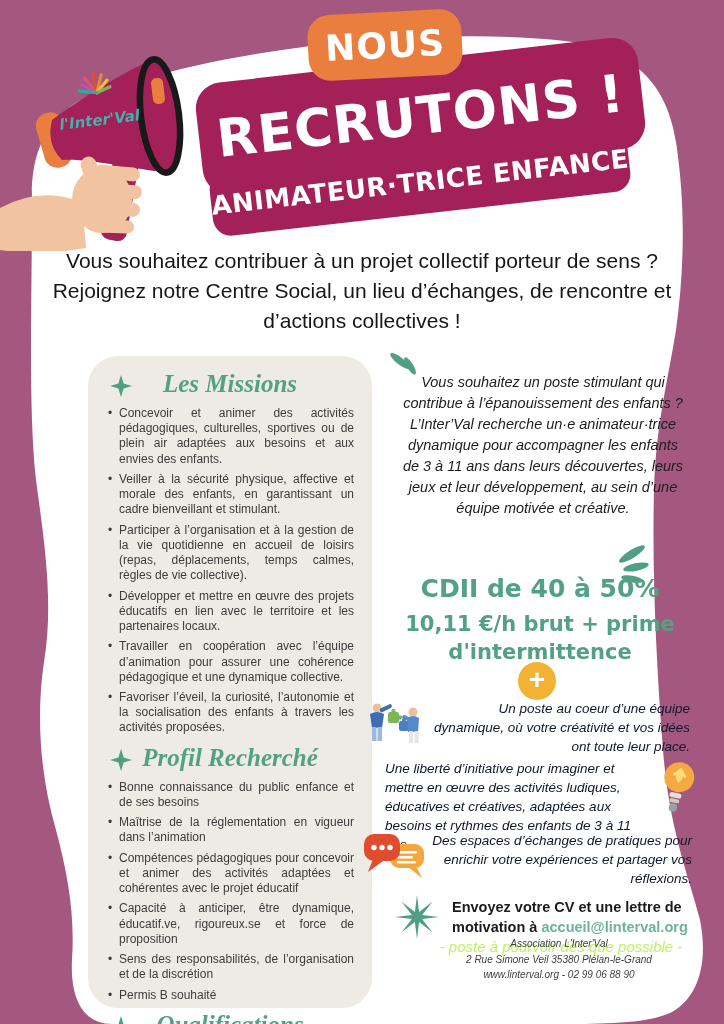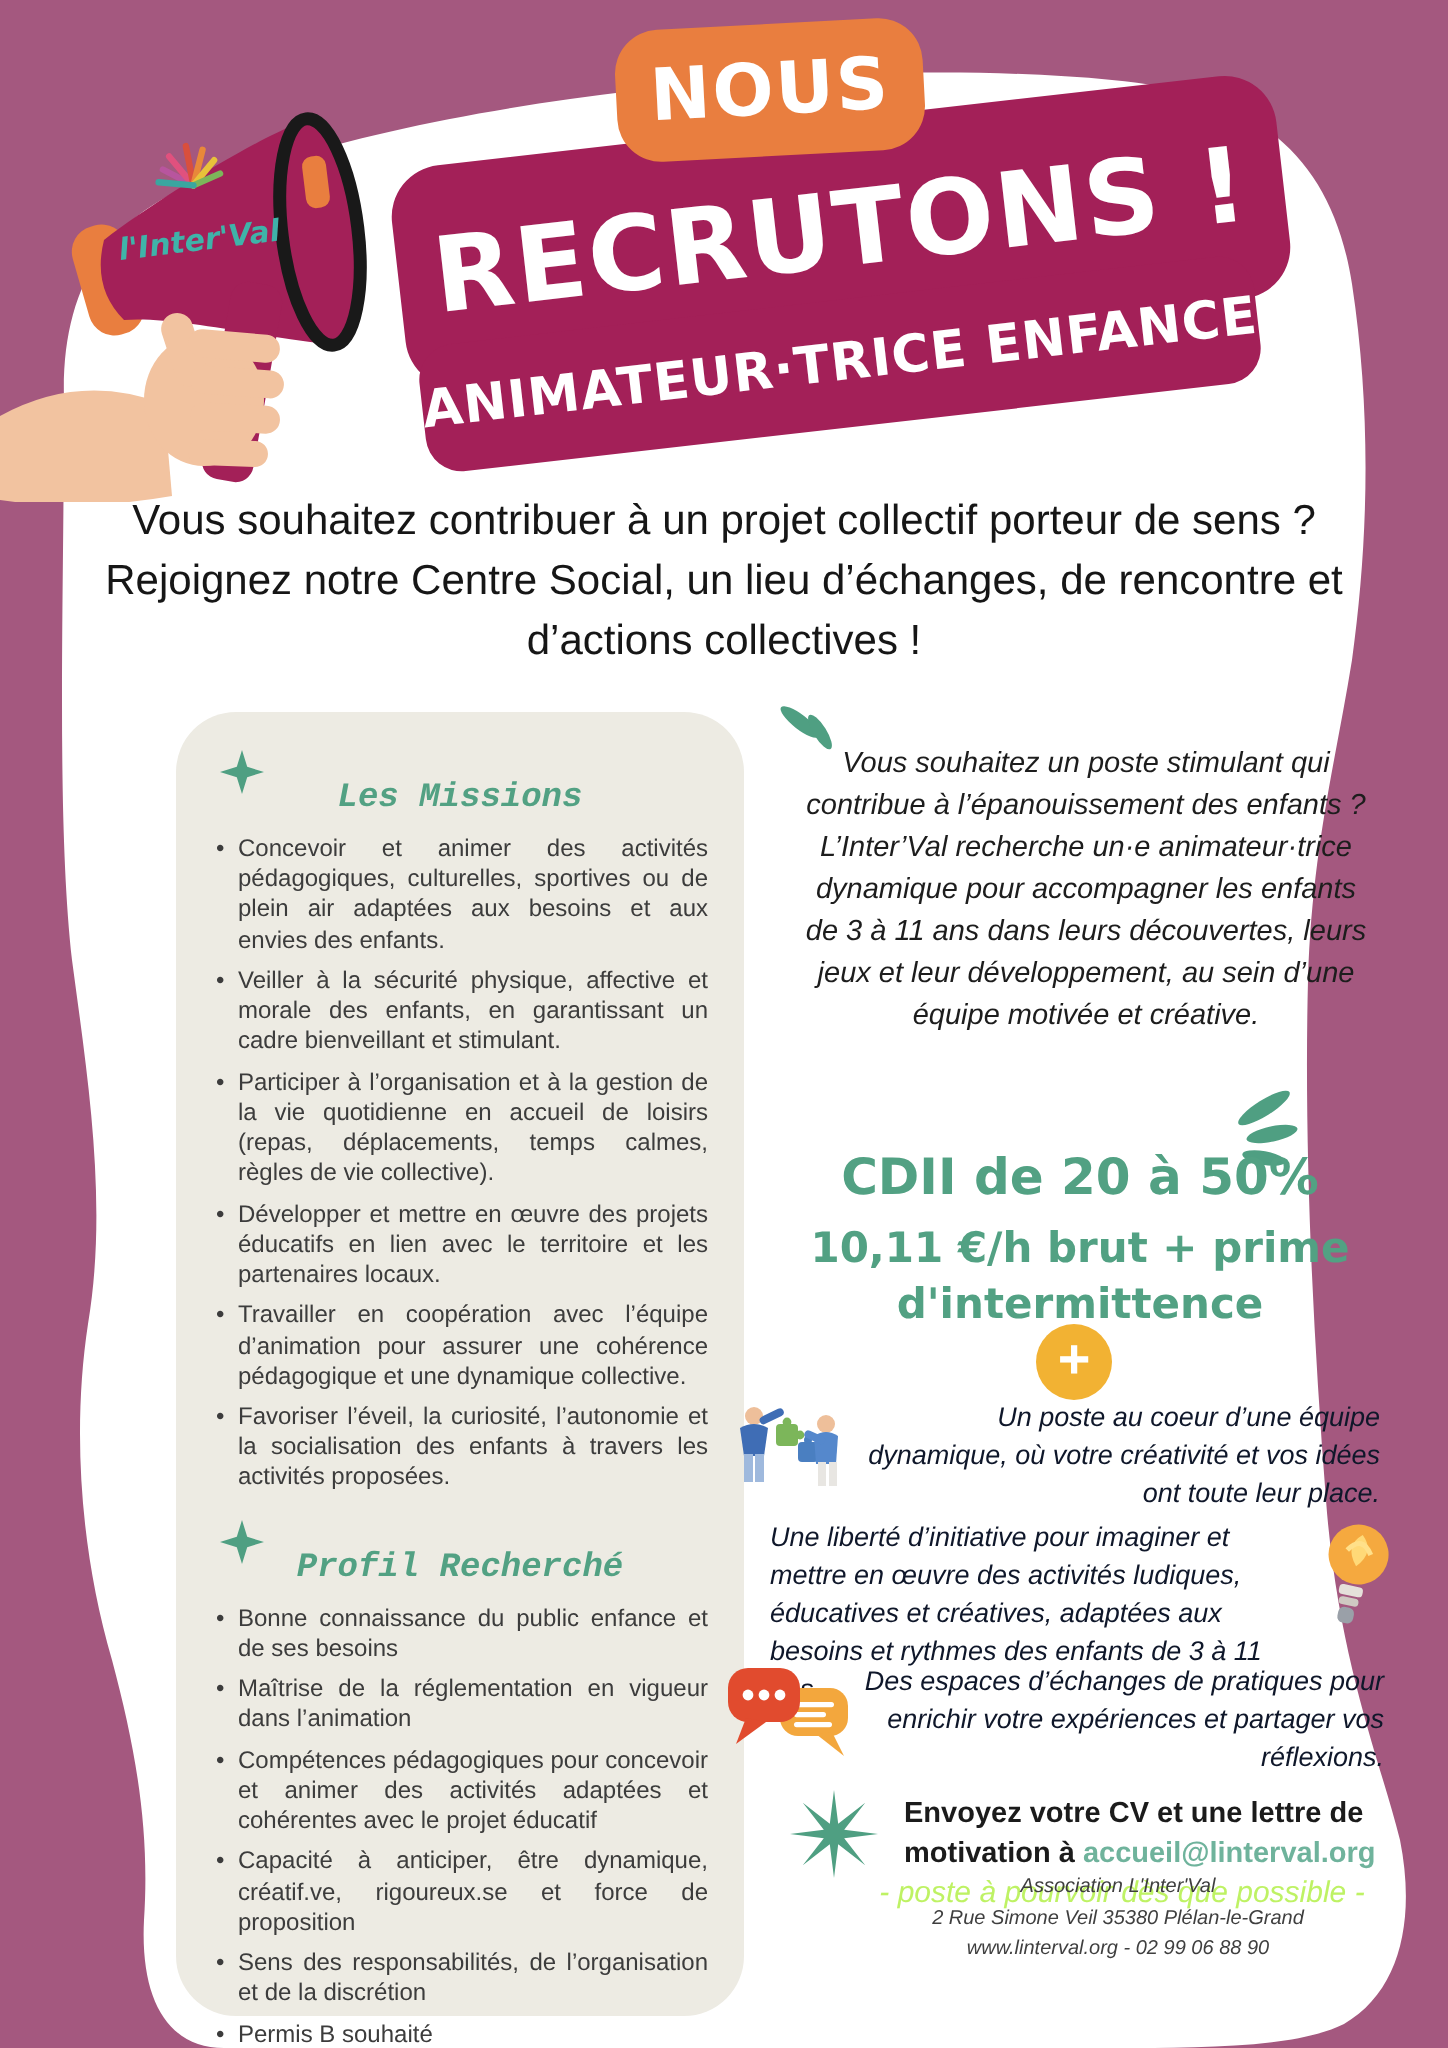--- a/index.html
+++ b/index.html
@@ -36,22 +36,22 @@
     font-size:21px;line-height:1.42;font-weight:400;color:#161616;
   }
 
   
   .card{
     left:88px;top:356px;width:284px;height:652px;background:#edebe3;
     border-radius:30px;box-sizing:border-box;padding:10px 16px 0 16px;
   }
   .card-heading-row{position:relative;text-align:center;margin-top:4px;}
   .card-heading{
-    font-family:Liberation Mono, monospace;font-style:italic;font-weight:bold;
-    color:#52a183;font-size:17px;display:inline-block;margin-top:20px;
+    font-family:Liberation Serif, serif;font-style:italic;font-weight:bold;
+    color:#52a183;font-size:25px;display:inline-block;
   }
   .sparkle{position:absolute;left:6px;top:5px;}
   .card ul{list-style:none;margin:8px 0 0 0;padding:0 2px 0 4px;}
   .card li{
     position:relative;padding-left:11px;margin-bottom:5px;
     font-size:12px;line-height:1.27;color:#3c3c3c;text-align:justify;
   }
   .card li::before{content:"•";position:absolute;left:0;top:0;}
 
   
@@ -183,21 +183,21 @@
   <div class="card-heading-row" style="margin-top:8px;">
     <svg class="sparkle" width="22" height="22" viewBox="0 0 22 22">
         <path d="M11 0 L13.6 8.4 L22 11 L13.6 13.6 L11 22 L8.4 13.6 L0 11 L8.4 8.4 Z" fill="#4f9f82"></path>
       </svg>
     <span class="card-heading">Profil Recherché</span>
   </div>
   <ul>
     <li>Bonne connaissance du public enfance et de ses besoins</li>
     <li>Maîtrise de la réglementation en vigueur dans l’animation</li>
     <li>Compétences pédagogiques pour concevoir et animer des activités adaptées et cohérentes avec le projet éducatif</li>
-    <li>Capacité à anticiper, être dynamique, créatif.ve, rigoureux.se et force de proposition</li>
+    <li>Capacité à anticiper, être dynamique, éducatif.ve, rigoureux.se et force de proposition</li>
     <li>Sens des responsabilités, de l’organisation et de la discrétion</li>
     <li>Permis B souhaité</li>
   </ul>
 
   <div class="card-heading-row" style="margin-top:8px;">
     <svg class="sparkle" width="22" height="22" viewBox="0 0 22 22">
         <path d="M11 0 L13.6 8.4 L22 11 L13.6 13.6 L11 22 L8.4 13.6 L0 11 L8.4 8.4 Z" fill="#4f9f82"></path>
       </svg>
     <span class="card-heading">Qualifications</span>
   </div>
@@ -214,21 +214,21 @@
 <div class="abs pitch">Vous souhaitez un poste stimulant qui contribue à l’épanouissement des enfants ? L’Inter’Val recherche un·e animateur·trice dynamique pour accompagner les enfants de 3 à 11 ans dans leurs découvertes, leurs jeux et leur développement, au sein d’une équipe motivée et créative.</div>
 
 <svg class="abs" width="48" height="46" viewBox="0 0 48 46" style="left:606px;top:544px;">
   <g fill="#4f9f82">
     <ellipse cx="26" cy="10" rx="15" ry="4" transform="rotate(-32 26 10)"></ellipse>
     <ellipse cx="30" cy="23" rx="13" ry="3.8" transform="rotate(-12 30 23)"></ellipse>
     <ellipse cx="26" cy="35" rx="11" ry="3.4" transform="rotate(10 26 35)"></ellipse>
   </g>
 </svg>
 
-<div class="abs contract1">CDII de 20 à 50%</div>
+<div class="abs contract1">CDII de 40 à 50%</div>
 <div class="abs contract2">10,11 €/h brut + prime d'intermittence</div>
 
 <div class="abs plus-circle">+</div>
 
 <div class="abs row-team">
   <svg width="58" height="52" viewBox="0 0 58 52">
     <circle cx="11" cy="8" r="4.5" fill="#eebf9a"></circle>
     <path d="M4 14 Q11 10 18 14 L16 28 L6 28 Z" fill="#3f6db5"></path>
     <rect x="6" y="27" width="4.5" height="14" fill="#9fb9dd"></rect>
       <rect x="11.5" y="27" width="4.5" height="14" fill="#9fb9dd"></rect>

